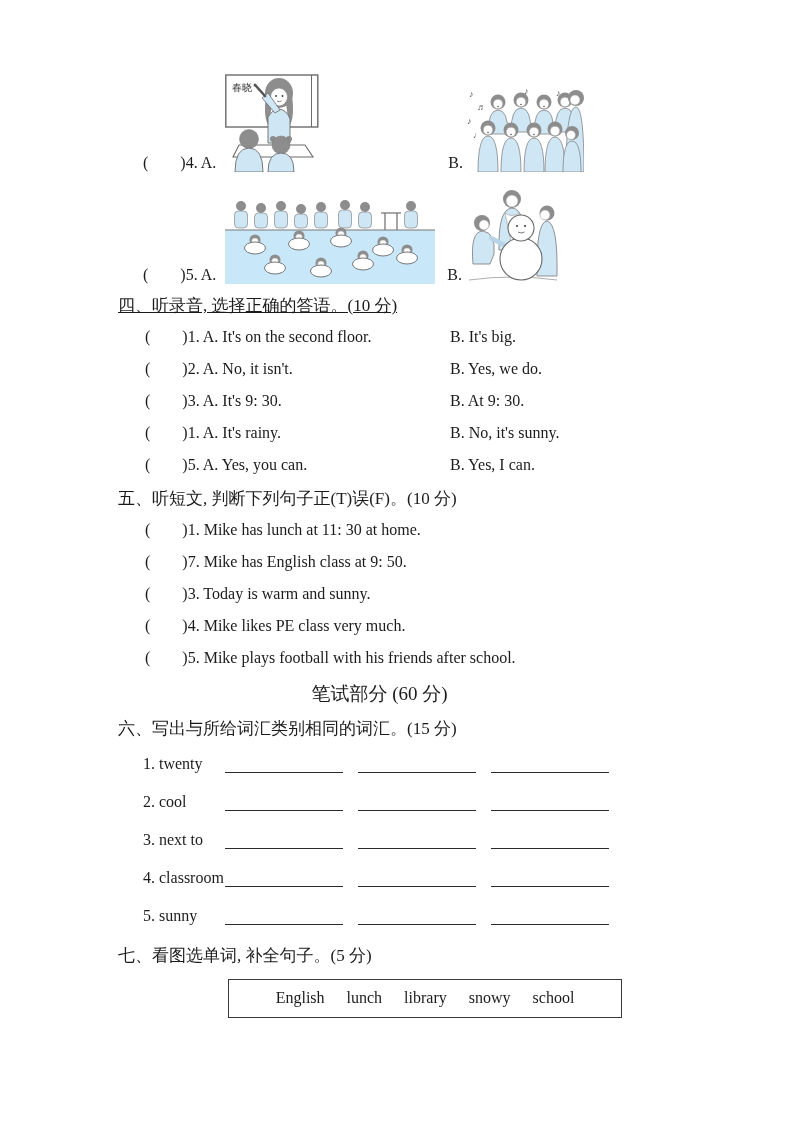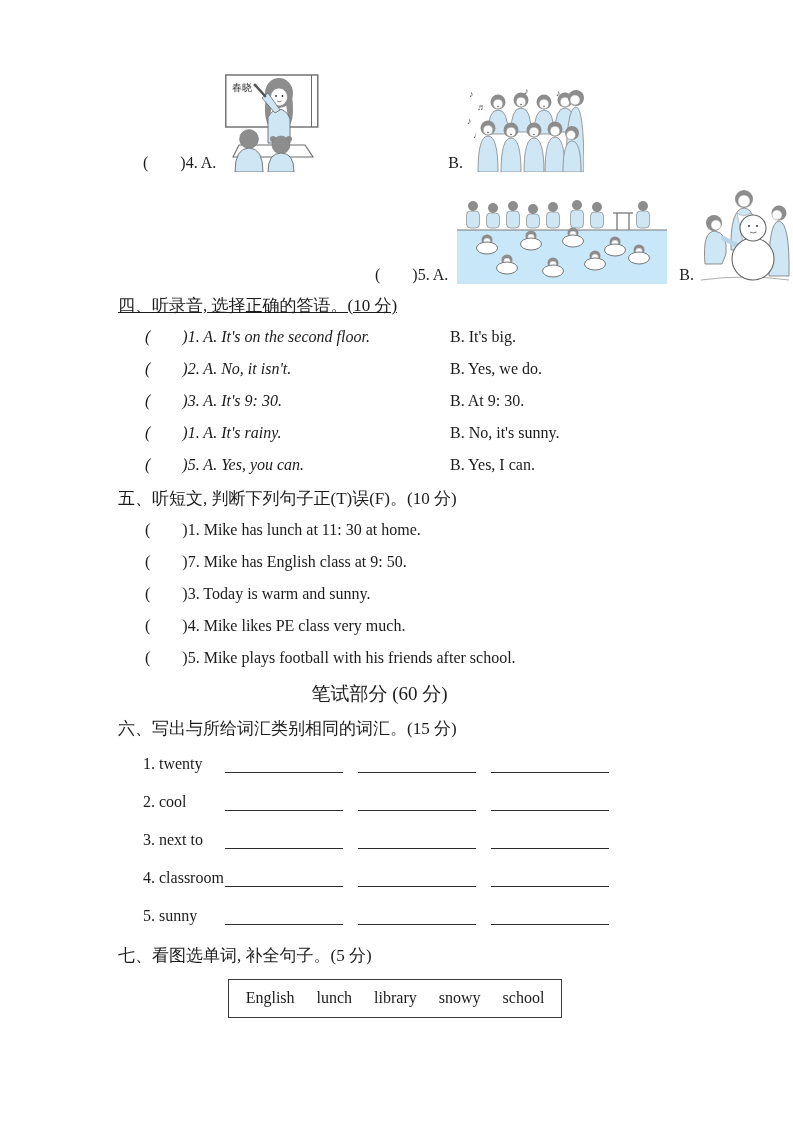--- a/index.html
+++ b/index.html
@@ -9,49 +9,49 @@
     color:#1b1b1b; font-family:"Liberation Serif","DejaVu Serif",serif;
     font-size:16px; overflow:hidden;
   }
   .content { padding-top:73px; }
   .pre { white-space:pre; }
 
   
   .pic-row { display:flex; align-items:flex-end; margin-left:143px; }
   .pic-row .qlabel { line-height:18px; margin-right:9px; }
   .pic-row .blabel { line-height:18px; }
-  .row-q5 { margin-top:16px;justify-content:flex-end; }
+  .row-q5 { margin-top:16px; }
   .bl-q4 { margin-left:129px; margin-right:3px; }
   .bl-q5 { margin-left:12px;  margin-right:3px; }
   svg.pic { display:block; }
 
   
   .sec-title { margin-left:118px; line-height:23px; font-size:17px; }
   .t4 { margin-top:10px; margin-bottom:10px;text-decoration:underline; }
   .t5 { margin-top:6px;  margin-bottom:10px; }
   .t6 { margin-bottom:14px; }
   .t7 { margin-top:6px;  margin-bottom:12px; }
 
   
   .opt-row { display:flex; margin-left:145px; line-height:20px; margin-bottom:12px; }
-  .opt-left { width:305px; flex-shrink:0;font-style:italic; }
+  .opt-left { width:305px; flex-shrink:0; }
 
   
   .tf-row { margin-left:145px; line-height:20px; margin-bottom:12px; }
 
   
   .written-header { width:740px; text-align:center; font-size:19px; line-height:23px; margin:14px 0 12px;padding-left:19px; }
 
   
   .vocab-row { display:flex; align-items:flex-end; margin-left:143px; margin-bottom:19px; line-height:19px; }
   .vocab-label { width:82px; flex-shrink:0; white-space:nowrap; }
   .blank { width:118px; height:19px; border-bottom:1px solid #2b2b2b; margin-right:15px; flex-shrink:0; }
 
   
-  .word-bank { margin-left:228px; width:334px; border:1.5px solid #3a3a3a; padding:9px 4px 10px; text-align:center; }
+  .word-bank { margin-left:228px; width:394px; border:1.5px solid #3a3a3a; padding:9px 4px 10px; text-align:center; }
   .word-bank span { margin:0 9px; }
 </style>
 </head>
 <body>
 
 <div class="sheet">
   <div class="content">
 
     <div class="pic-row row-q4">
       <span class="pre qlabel">(        )4. A.</span>

